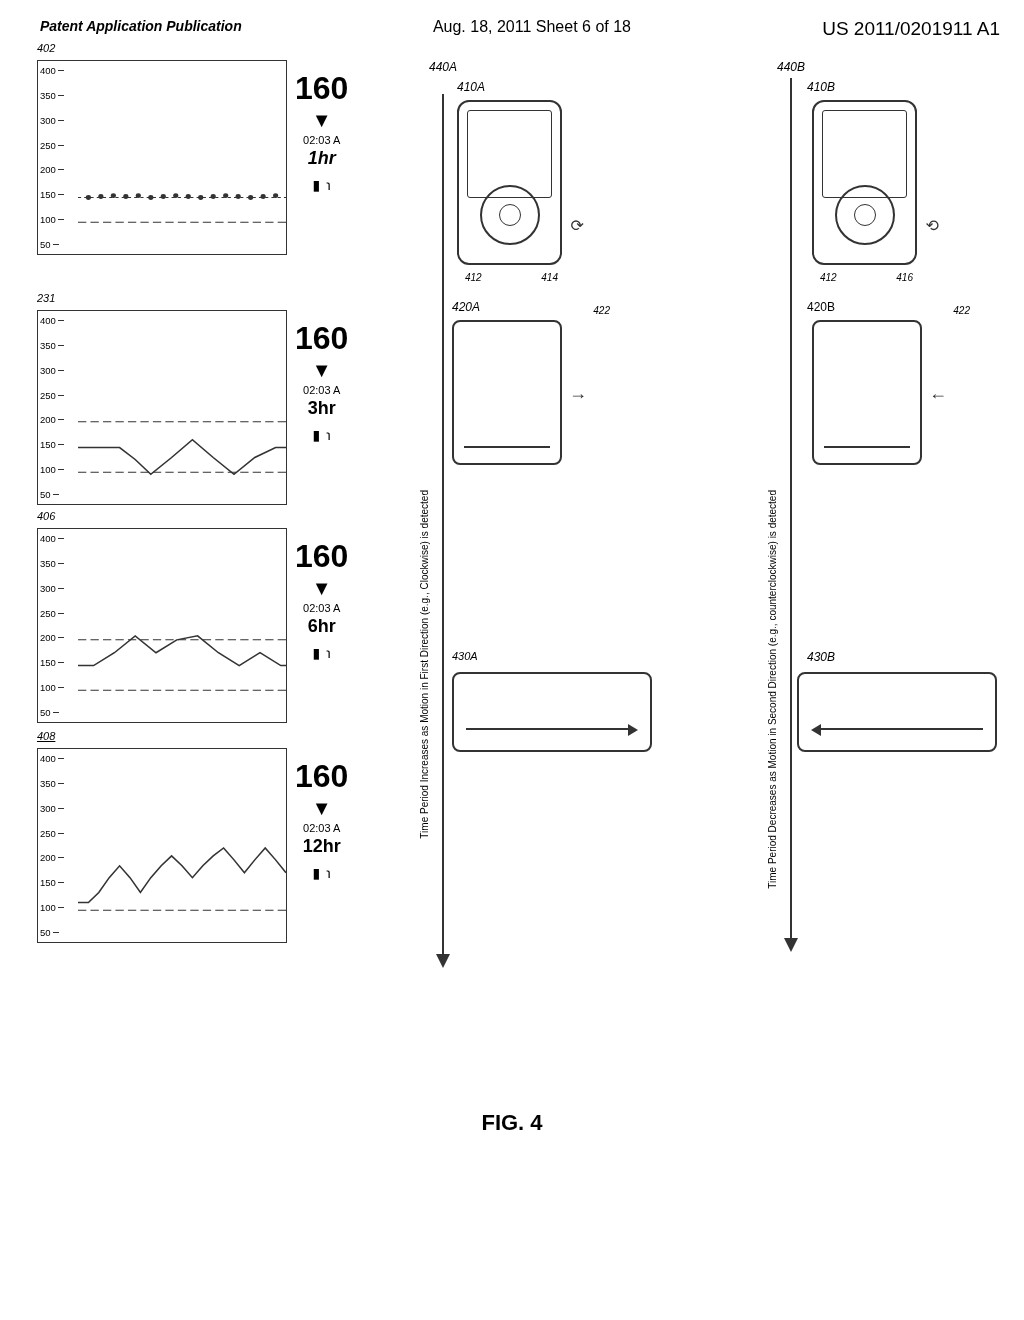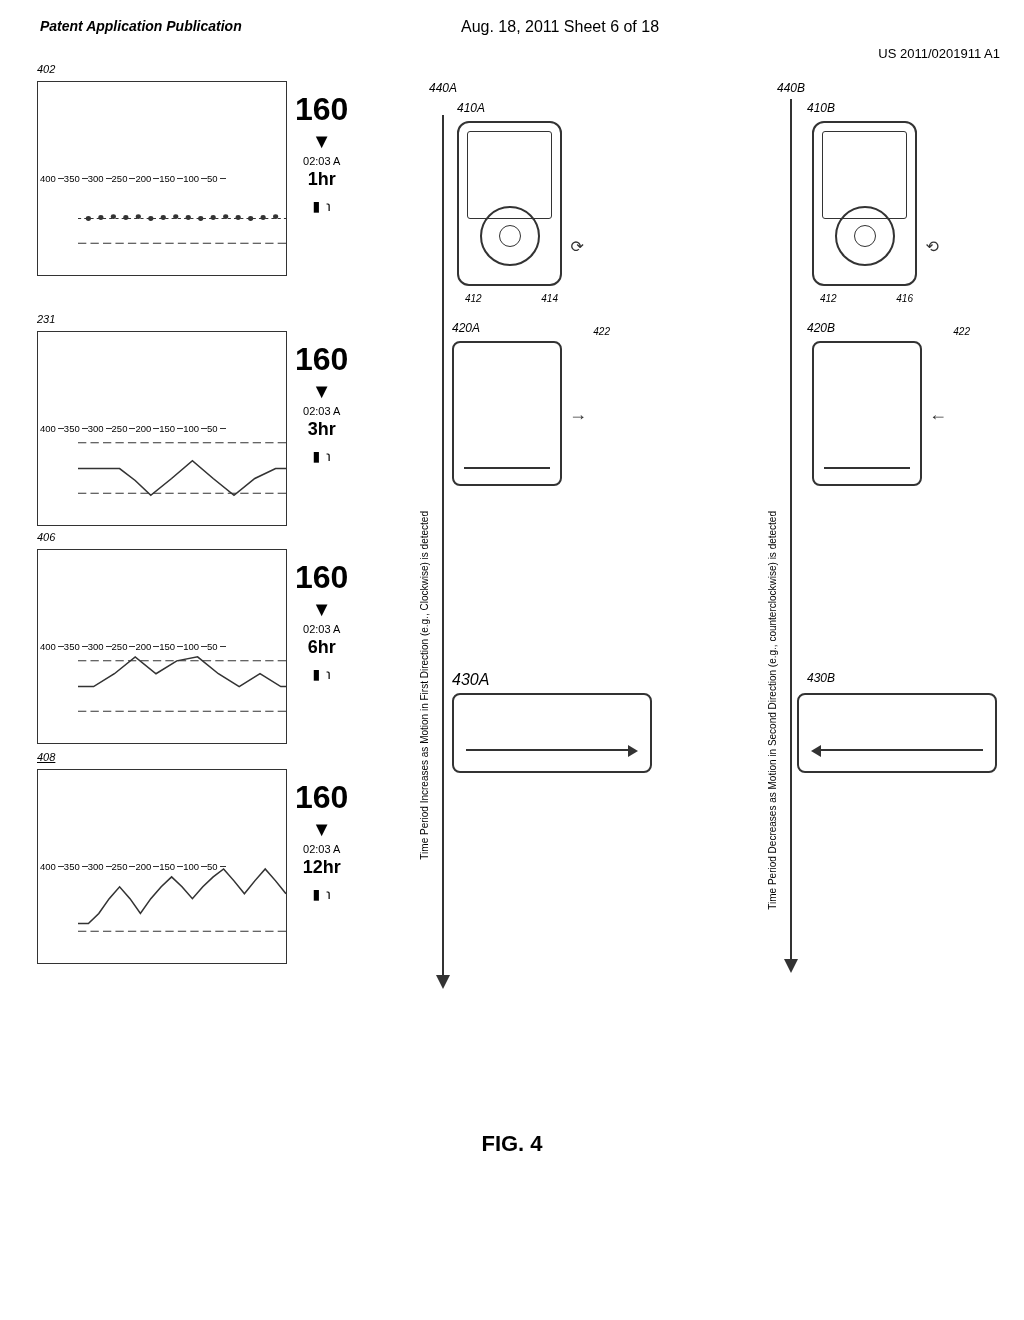--- a/index.html
+++ b/index.html
@@ -24,40 +24,39 @@
       font-style: italic;
       font-weight: bold;
       font-size: 14px;
     }
 
     .header-center {
       font-size: 16px;
     }
 
     .header-right {
-      font-size: 13px;
-      margin-top: 28px;
+      font-size: 19px;
     }
 
     .chart-panel {
       position: relative;
       border: 1px solid #333;
       width: 250px;
       height: 195px;
       background: #fff;
     }
 
     .chart-y-axis {
       position: absolute;
       left: 0;
       top: 0;
       height: 100%;
       width: 40px;
       display: flex;
-      flex-direction: row;
+      flex-direction: column;
       justify-content: space-between;
       padding: 4px 2px;
     }
 
     .y-tick {
       display: flex;
       align-items: center;
       gap: 2px;
       font-size: 9.5px;
     }
@@ -177,21 +176,21 @@
 
           <line x1="0" y1="163" x2="200" y2="163" stroke="#333" stroke-width="1" stroke-dasharray="8,4"></line>
         </svg>
       </div>
     </div>
 
     <div style="position:absolute; left:258px; top:10px; display:flex; flex-direction:column; align-items:center; gap:2px;">
       <div style="font-size:32px; font-weight:bold;">160</div>
       <div style="font-size:20px;">▼</div>
       <div style="font-size:11px;">02:03 A</div>
-      <div style="font-size:18px; font-weight:bold;">1hr</div>
+      <div style="font-size:18px; font-weight:bold;font-style:italic;">1hr</div>
       <div style="display:flex; gap:6px; margin-top:4px; align-items:center;">
         <span style="font-size:14px;">▮</span>
         <span style="font-size:14px;">℩</span>
       </div>
     </div>
   </div>
 
   <div class="chart-wrapper pos-abs" style="left:0; top:250px;">
     <div class="ref-label pos-abs" style="top:-18px; left:0;">231</div>
     <div class="chart-panel">
@@ -420,41 +419,41 @@
       </div>
     </div>
 
     <div style="position:absolute; right:-22px; bottom:30px; font-size:16px; color:#333;">⟲</div>
     <div style="position:absolute; bottom:-18px; left:8px; font-size:10px; font-style:italic;">412</div>
     <div style="position:absolute; bottom:-18px; right:4px; font-size:10px; font-style:italic;margin-top:44px;">416</div>
   </div>
 
   <div class="pos-abs" style="left:415px; top:240px; font-size:12px; font-style:italic;">420A</div>
 
-  <div class="pos-abs" style="left:770px; top:240px; font-size:12px; font-style:italic;">420B</div>
+  <div class="pos-abs" style="left:770px; top:240px; font-size:12px; ">420B</div>
 
   <div class="pos-abs" style="left:415px; top:260px;">
     <div style="width:110px; height:145px; border:2px solid #333; border-radius:8px; position:relative; background:#fff;">
 
       <div style="position:absolute; bottom:15px; left:10px; right:10px; height:2px; background:#333;"></div>
     </div>
 
     <div style="position:absolute; right:-25px; top:50%; transform:translateY(-50%); font-size:18px; color:#333;">→</div>
     <div style="position:absolute; right:-48px; top:-15px; font-size:10px; font-style:italic;">422</div>
   </div>
 
   <div class="pos-abs" style="left:775px; top:260px;">
     <div style="width:110px; height:145px; border:2px solid #333; border-radius:8px; position:relative; background:#fff;">
       <div style="position:absolute; bottom:15px; left:10px; right:10px; height:2px; background:#333;"></div>
     </div>
     <div style="position:absolute; right:-25px; top:50%; transform:translateY(-50%); font-size:18px; color:#333;">←</div>
     <div style="position:absolute; right:-48px; top:-15px; font-size:10px; font-style:italic;">422</div>
   </div>
 
-  <div class="pos-abs" style="left:415px; top:590px; font-size:16px; font-style:italic;">430A</div>
+  <div class="pos-abs" style="left:415px; top:590px; font-size:11px; font-style:italic;">430A</div>
 
   <div class="pos-abs" style="left:770px; top:590px; font-size:12px; font-style:italic;">430B</div>
 
   <div class="pos-abs" style="left:415px; top:612px;">
     <div style="width:200px; height:80px; border:2px solid #333; border-radius:8px; position:relative; background:#fff;">
 
       <div style="position:absolute; bottom:20px; left:12px; right:20px; height:2px; background:#333;"></div>
 
       <div style="position:absolute; bottom:14px; right:12px; width:0; height:0; border-top:6px solid transparent; border-bottom:6px solid transparent; border-left:10px solid #333;"></div>
     </div>

